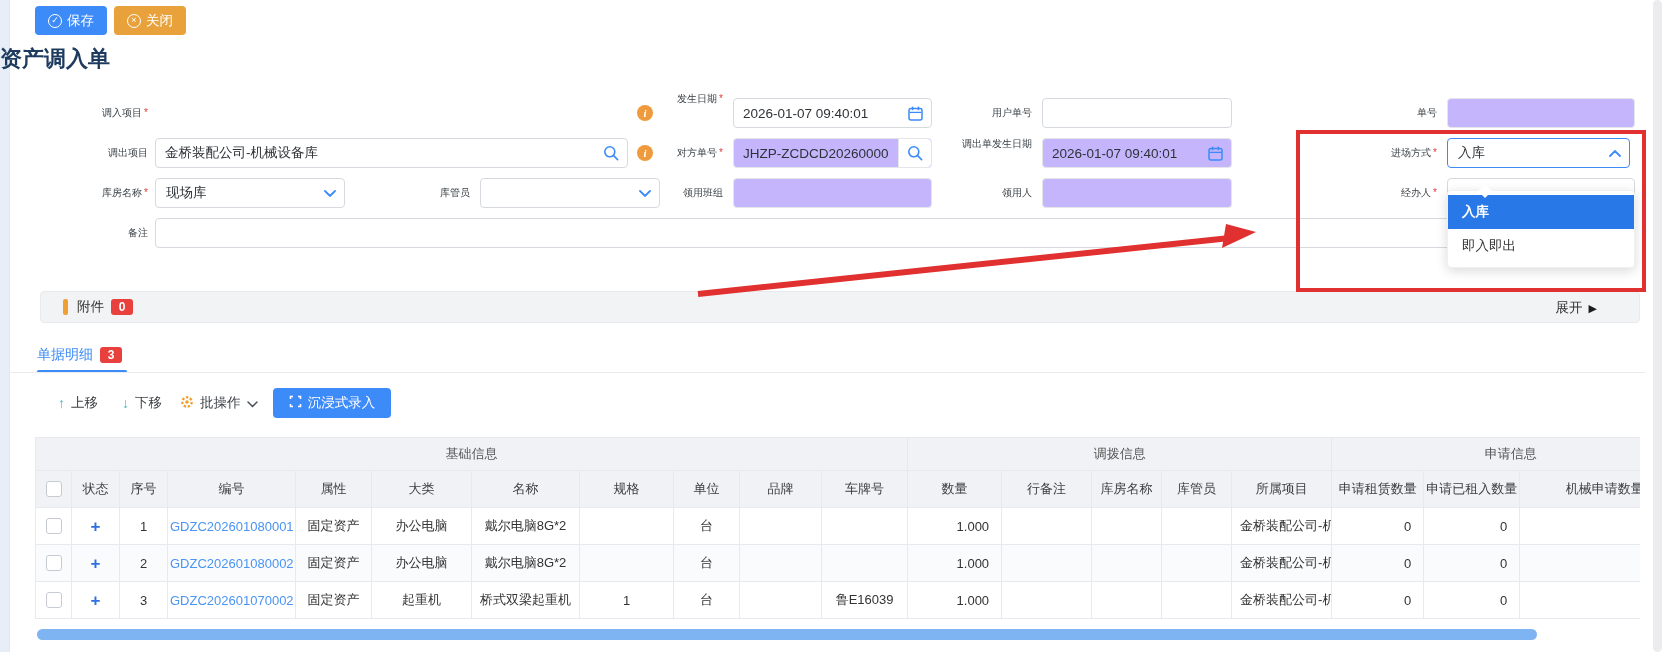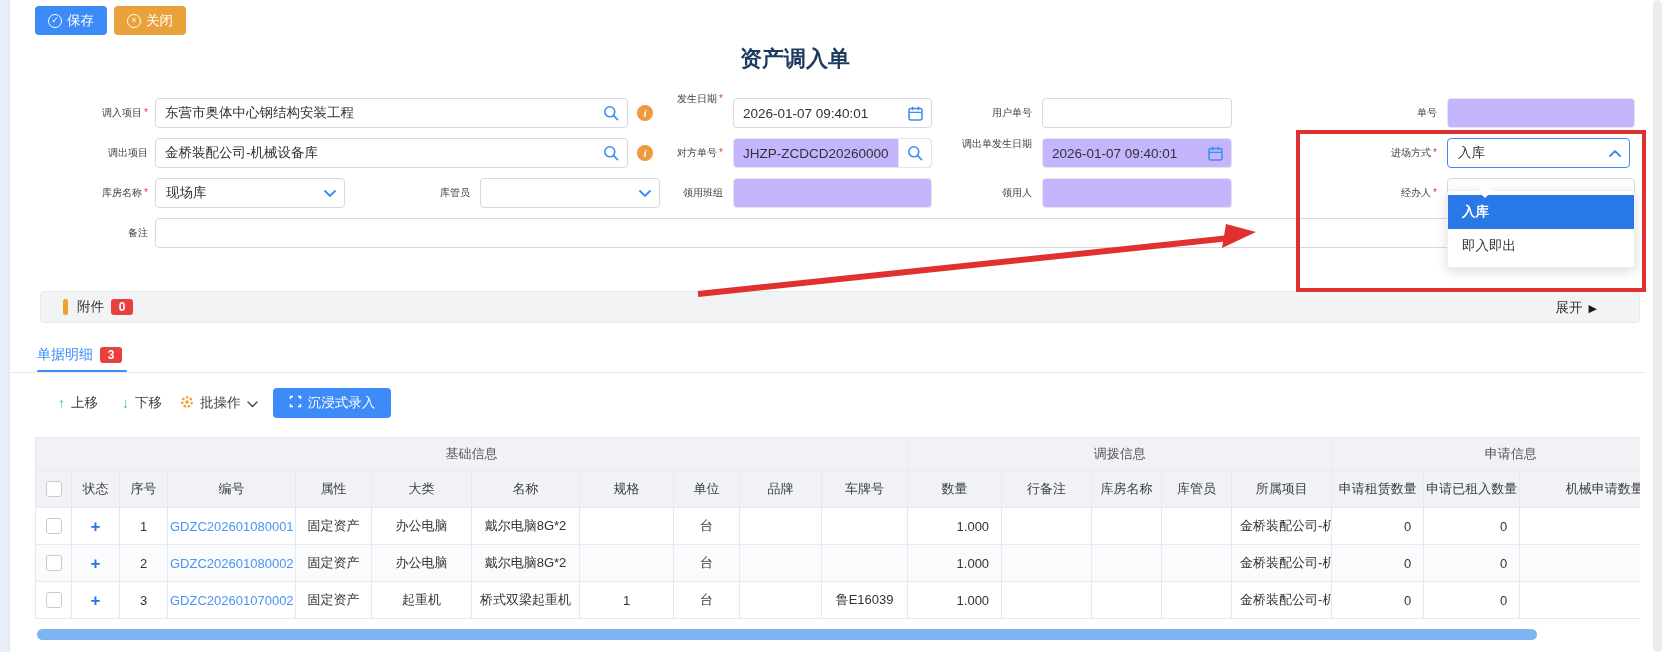--- a/index.html
+++ b/index.html
@@ -13,21 +13,21 @@
   .h-scroll{left:37px;top:629px;width:1500px;height:11px;background:#7db4f1;border-radius:6px}
 
   
   .btn{height:29px;border-radius:4px;color:#fff;font-size:13.5px;display:flex;align-items:center;
        gap:5px;padding:0 13px;cursor:pointer;box-sizing:border-box}
   .btn-save{left:35px;top:6px;background:#3d8bf8}
   .btn-close{left:114px;top:6px;background:#e9a23b}
   .cicon{width:14px;height:14px;border:1.3px solid #fff;border-radius:50%;display:flex;
          align-items:center;justify-content:center;font-size:9px;line-height:1;box-sizing:border-box}
 
-  .page-title{left:0;top:44px;width:1590px;text-align:center;font-size:22px;font-weight:bold;color:#1d3a5f}
+  .page-title{left:0;top:44px;width:1590px;text-align:left;font-size:22px;font-weight:bold;color:#1d3a5f}
 
   
   .flabel{height:30px;line-height:30px;text-align:right;font-size:10px;color:#3b4248;white-space:nowrap}
   .flabel.two-line{line-height:16.5px;height:33px;white-space:normal}
   .req{color:#e23c3c;font-style:normal;margin-left:2px}
   .ctrl{height:30px;border:1px solid #d6d9de;border-radius:4px;background:#fff;display:flex;
         align-items:center;box-sizing:border-box}
   .ctrl input{border:none;outline:none;background:transparent;flex:1;min-width:0;font-size:13.5px;
         color:#2e3338;padding:0 9px;font-family:inherit}
   .ctrl.dis{background:#c4b5fd;border-color:#e4e6ea}
@@ -100,29 +100,20 @@
   </div>
   <div class="abs btn btn-close">
     <span class="cicon">×</span>
     <span>关闭</span>
   </div>
 
   <div class="abs page-title">资产调入单</div>
 
   <div class="abs flabel" style="left:18px;top:98px;width:130px">
     <span>调入项目</span><em class="req">*</em></div>
-  <div class="abs ctrl" style="left:155px;top:98px;width:473px">
-    <input readonly="" value="东营市奥体中心钢结构安装工程" style="">
-    <span class="tail">
-      <svg width="16" height="16" viewBox="0 0 16 16">
-          <circle cx="6.8" cy="6.8" r="5" fill="none" stroke="#3d8bf8" stroke-width="1.6"></circle>
-          <line x1="10.6" y1="10.6" x2="14.6" y2="14.6" stroke="#3d8bf8" stroke-width="1.6" stroke-linecap="round"></line>
-        </svg>
-    </span>
-  </div>
   <span class="abs info-badge" style="left:637px;top:105px">i</span>
 
   <div class="abs flabel" style="left:593px;top:84px;width:130px">
     <span>发生日期</span><em class="req">*</em></div>
   <div class="abs ctrl" style="left:733px;top:98px;width:199px">
     <input readonly="" value="2026-01-07 09:40:01" style="">
     <span class="tail">
       <svg width="15" height="15" viewBox="0 0 15 15">
           <rect x="1" y="2.6" width="13" height="11.4" rx="2" fill="none" stroke="#3d8bf8" stroke-width="1.5"></rect>
           <line x1="4.6" y1="0.7" x2="4.6" y2="4.2" stroke="#3d8bf8" stroke-width="1.5"></line>

